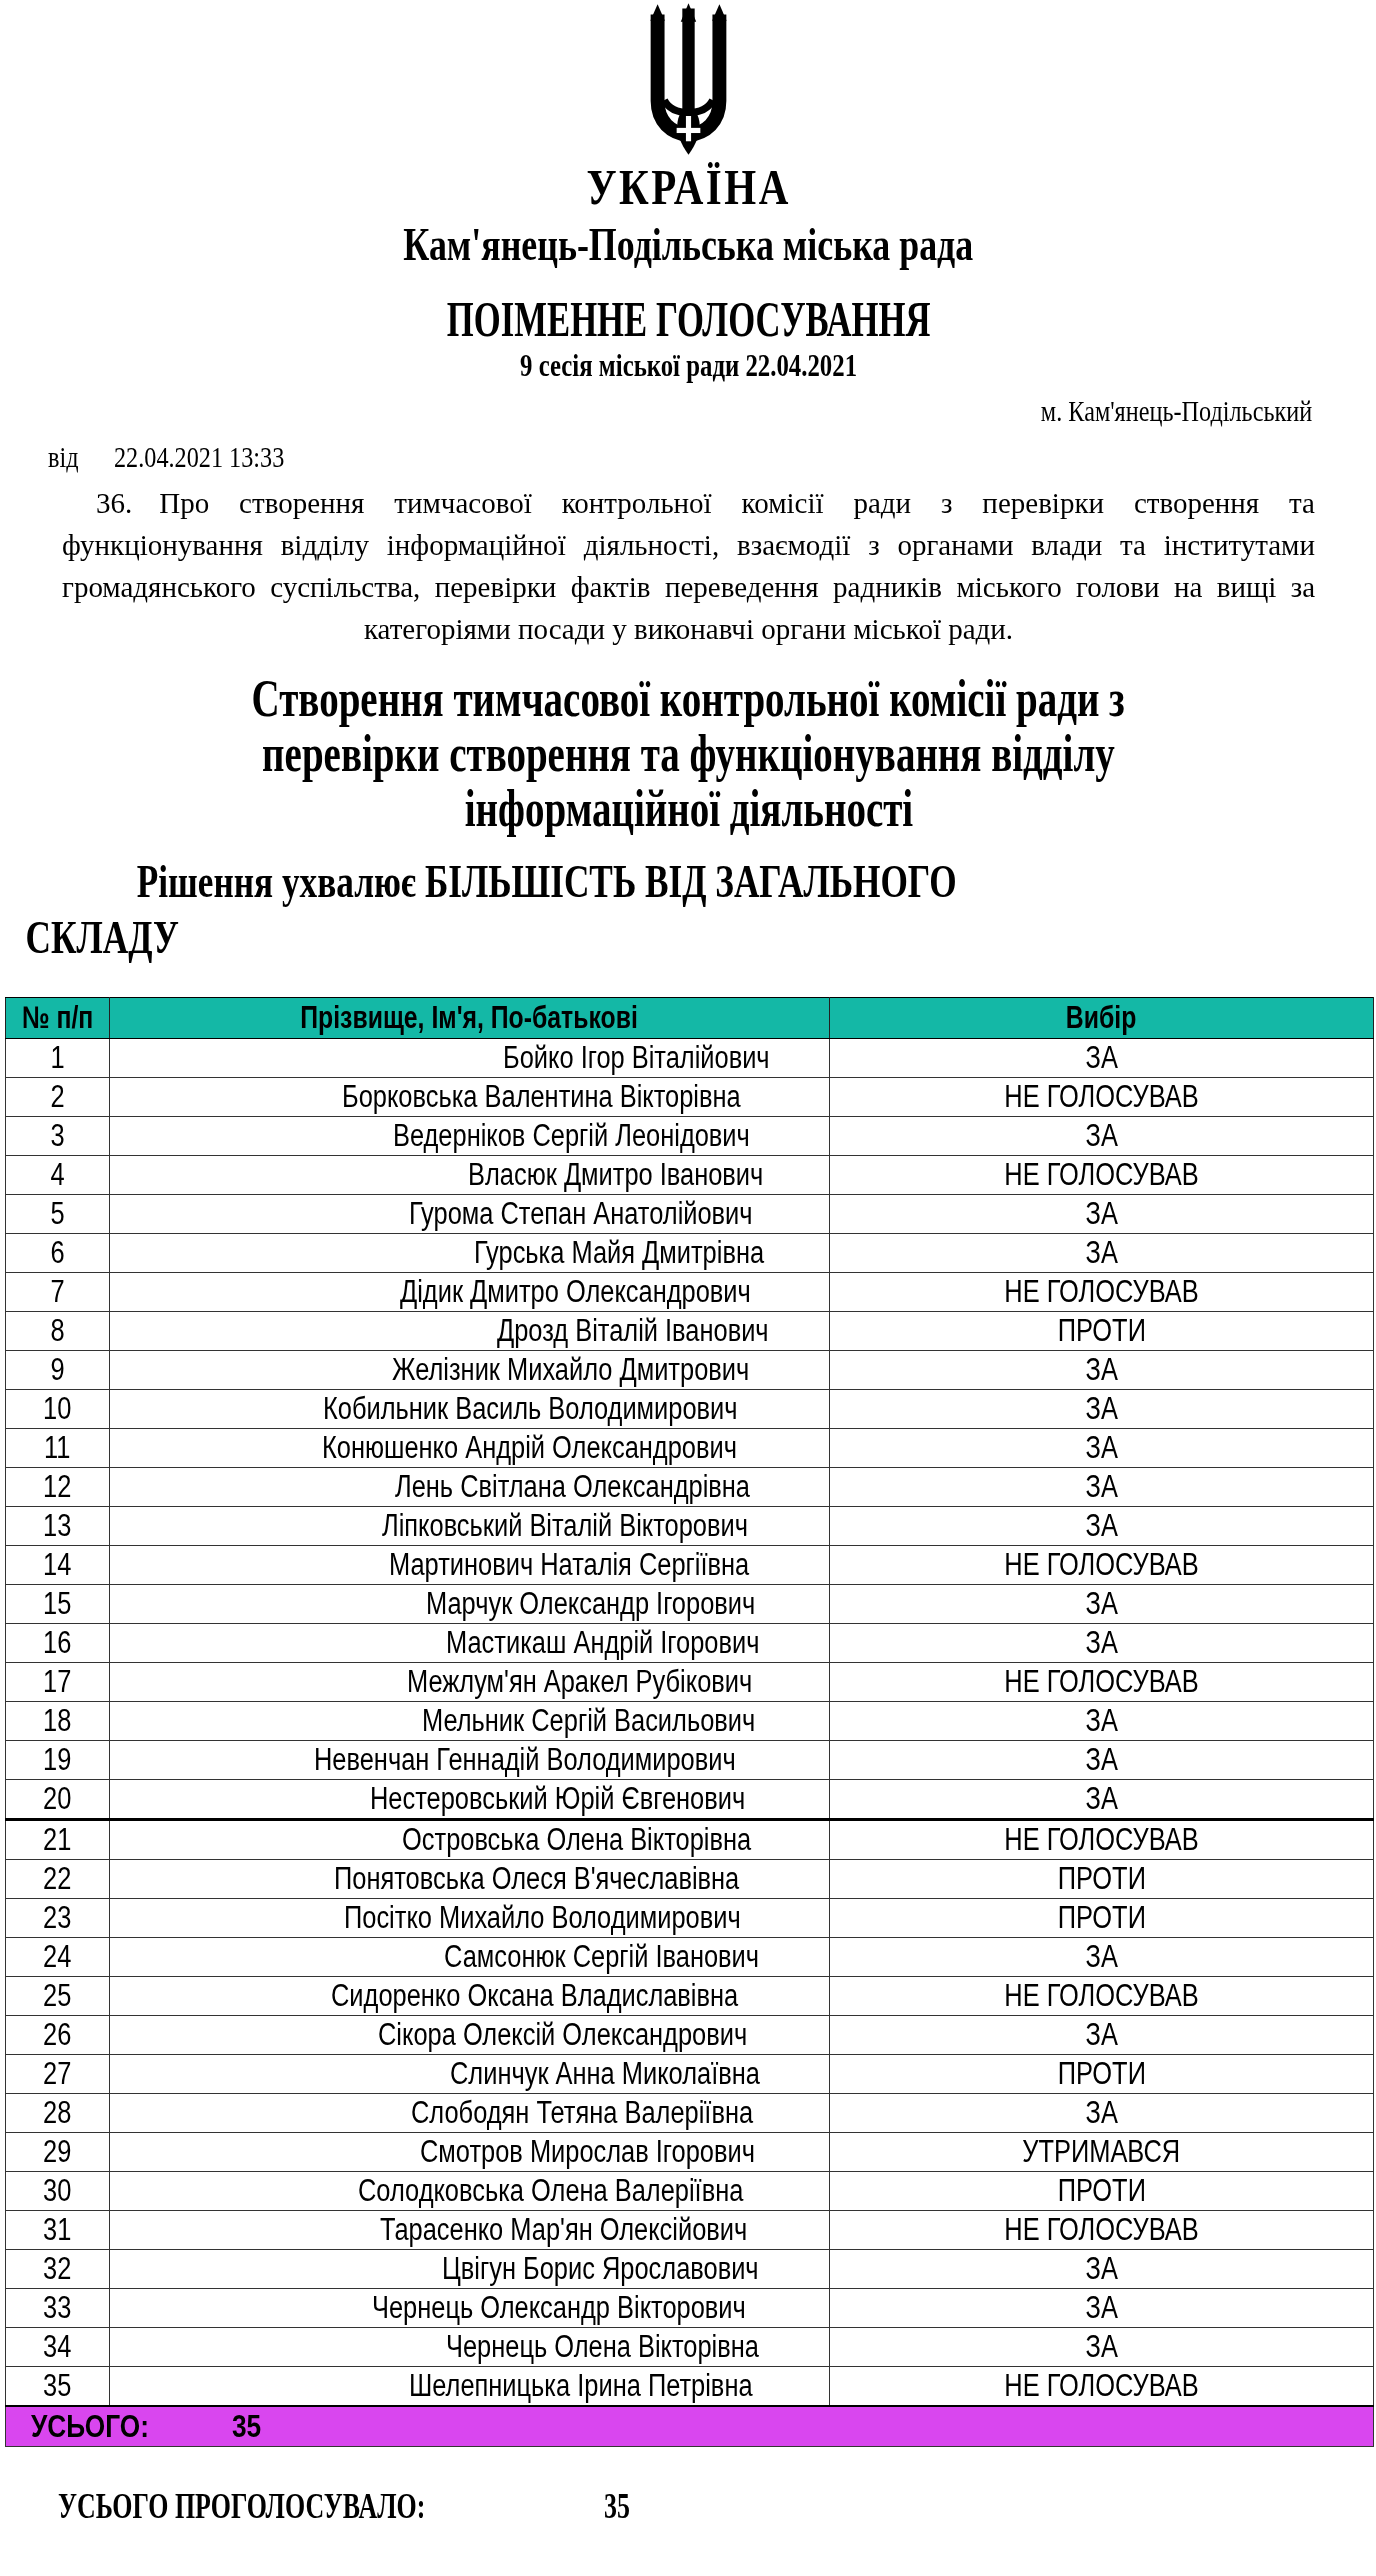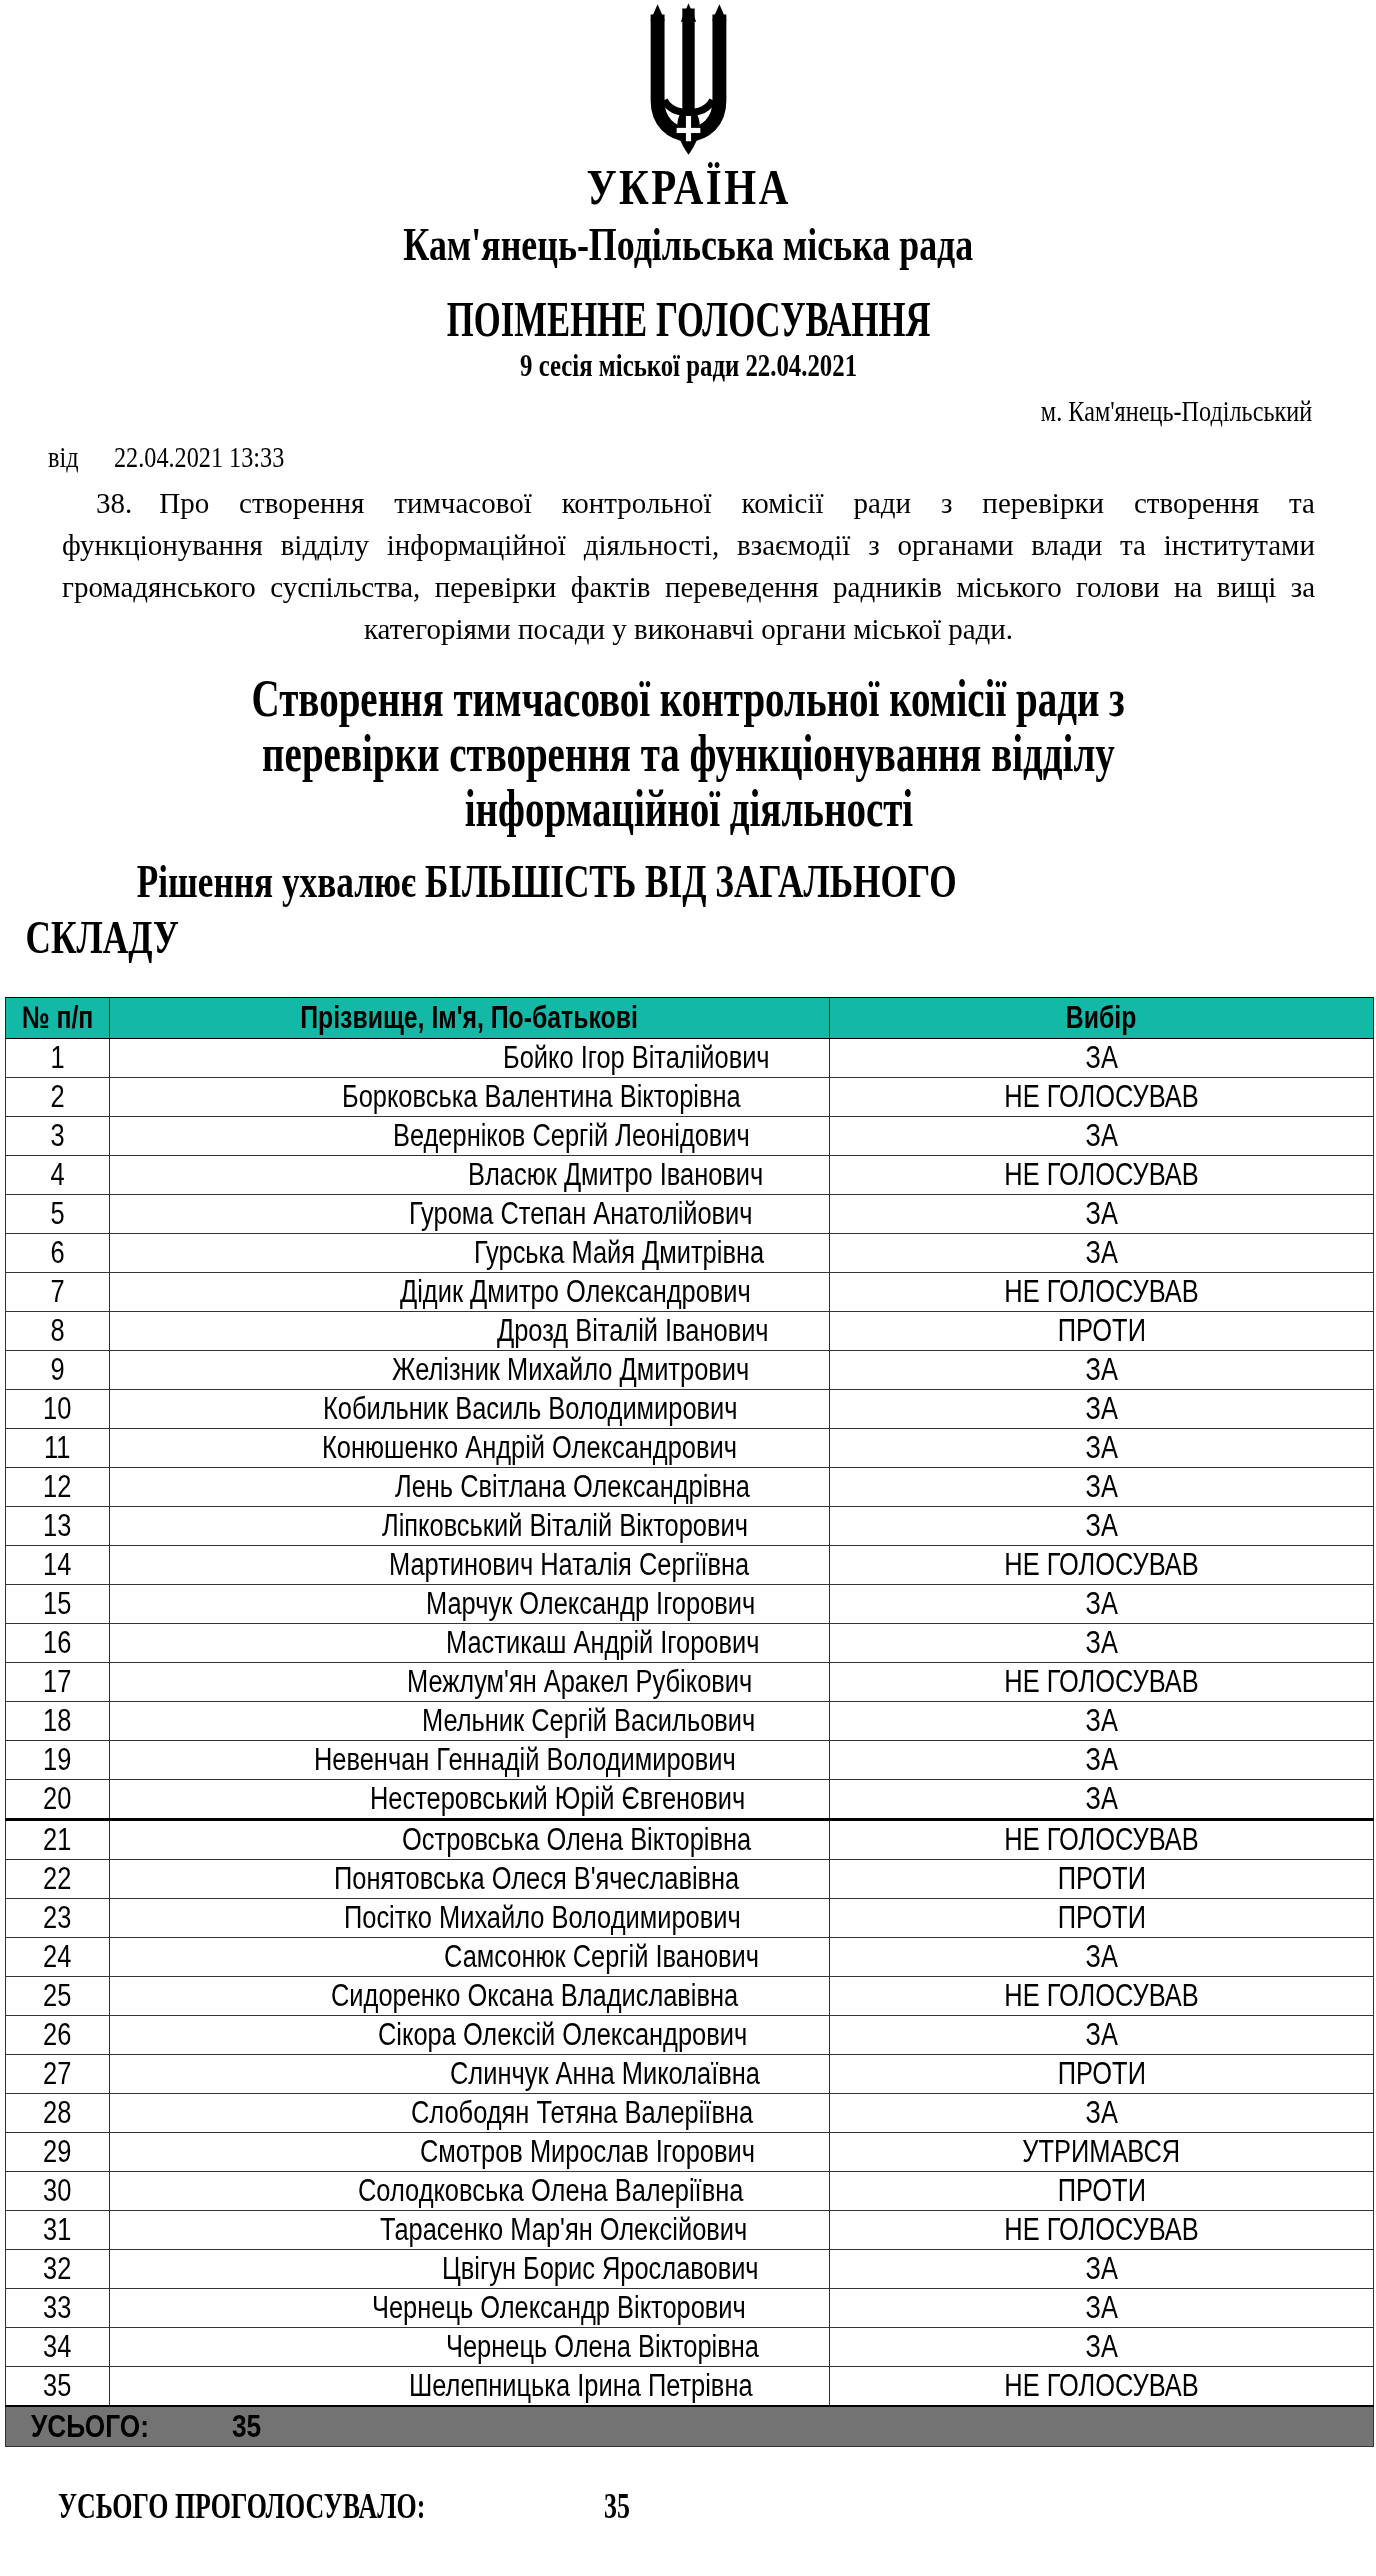--- a/index.html
+++ b/index.html
@@ -45,21 +45,21 @@
   }
   table.votes td{
     height:35px;font-size:31px;border:1.2px solid #333;background:#fff;
     overflow:hidden;--sx:.82;
   }
   table.votes td.num{text-align:center;}
   table.votes td.name{text-align:right;padding-left:18.6px;}
   table.votes td.vote{text-align:center;}
   #tbody-page2 tr:first-child td{border-top:3.7px solid #000;}
   tr.total-row td{
-    background:#737373;border-top:2.5px solid #000;height:36px;
+    background:#d946ef;border-top:2.5px solid #000;height:36px;
     font-weight:bold;font-size:32px;padding-left:25px;text-align:left;
   }
   tr.total-row .tgap{display:inline-block;width:57px;}
 
   .voted-line{margin:40px 0 0 58px;font-size:36px;font-weight:bold;line-height:38px;--sx:.72;}
   .voted-line .vgap{display:inline-block;width:36px;}
   .breakdown{margin:57px 0 0 53px;font-size:35px;font-weight:bold;line-height:41px;--sx:.72;}
 </style>
 </head>
 <body>
@@ -81,21 +81,21 @@
 <div class="council"><span class="cx cxc">Кам'янець-Подільська міська рада</span></div>
 
 <div class="rollcall"><span class="cx cxc">ПОІМЕННЕ ГОЛОСУВАННЯ</span></div>
 
 <div class="session"><span class="cx cxc">9 сесія міської ради 22.04.2021</span></div>
 
 <div class="place-line"><span class="cx cxr">м. Кам'янець-Подільський</span></div>
 
 <div class="from-line"><span class="cx cxl">від</span><span class="gap"></span><span class="cx cxl">22.04.2021 13:33</span></div>
 
-<p class="agenda"><span class="agenda-num">38.</span><span>Про створення тимчасової контрольної комісії ради з перевірки створення та функціонування відділу інформаційної діяльності, взаємодії з органами влади та інститутами громадянського суспільства, перевірки фактів переведення радників міського голови на вищі за категоріями посади у виконавчі органи міської ради.</span></p>
+<p class="agenda"><span class="agenda-num">36.</span><span>Про створення тимчасової контрольної комісії ради з перевірки створення та функціонування відділу інформаційної діяльності, взаємодії з органами влади та інститутами громадянського суспільства, перевірки фактів переведення радників міського голови на вищі за категоріями посади у виконавчі органи міської ради.</span></p>
 
 <div class="main-title">
   <div><span class="cx cxc">Створення тимчасової контрольної комісії ради з</span></div>
   <div><span class="cx cxc">перевірки створення та функціонування відділу</span></div>
   <div><span class="cx cxc">інформаційної діяльності</span></div>
 </div>
 
 <div class="rule-title">
   <div><span class="cx cxc">Рішення ухвалює БІЛЬШІСТЬ ВІД ЗАГАЛЬНОГО</span></div>
   <div><span class="cx cxc">СКЛАДУ</span></div>

